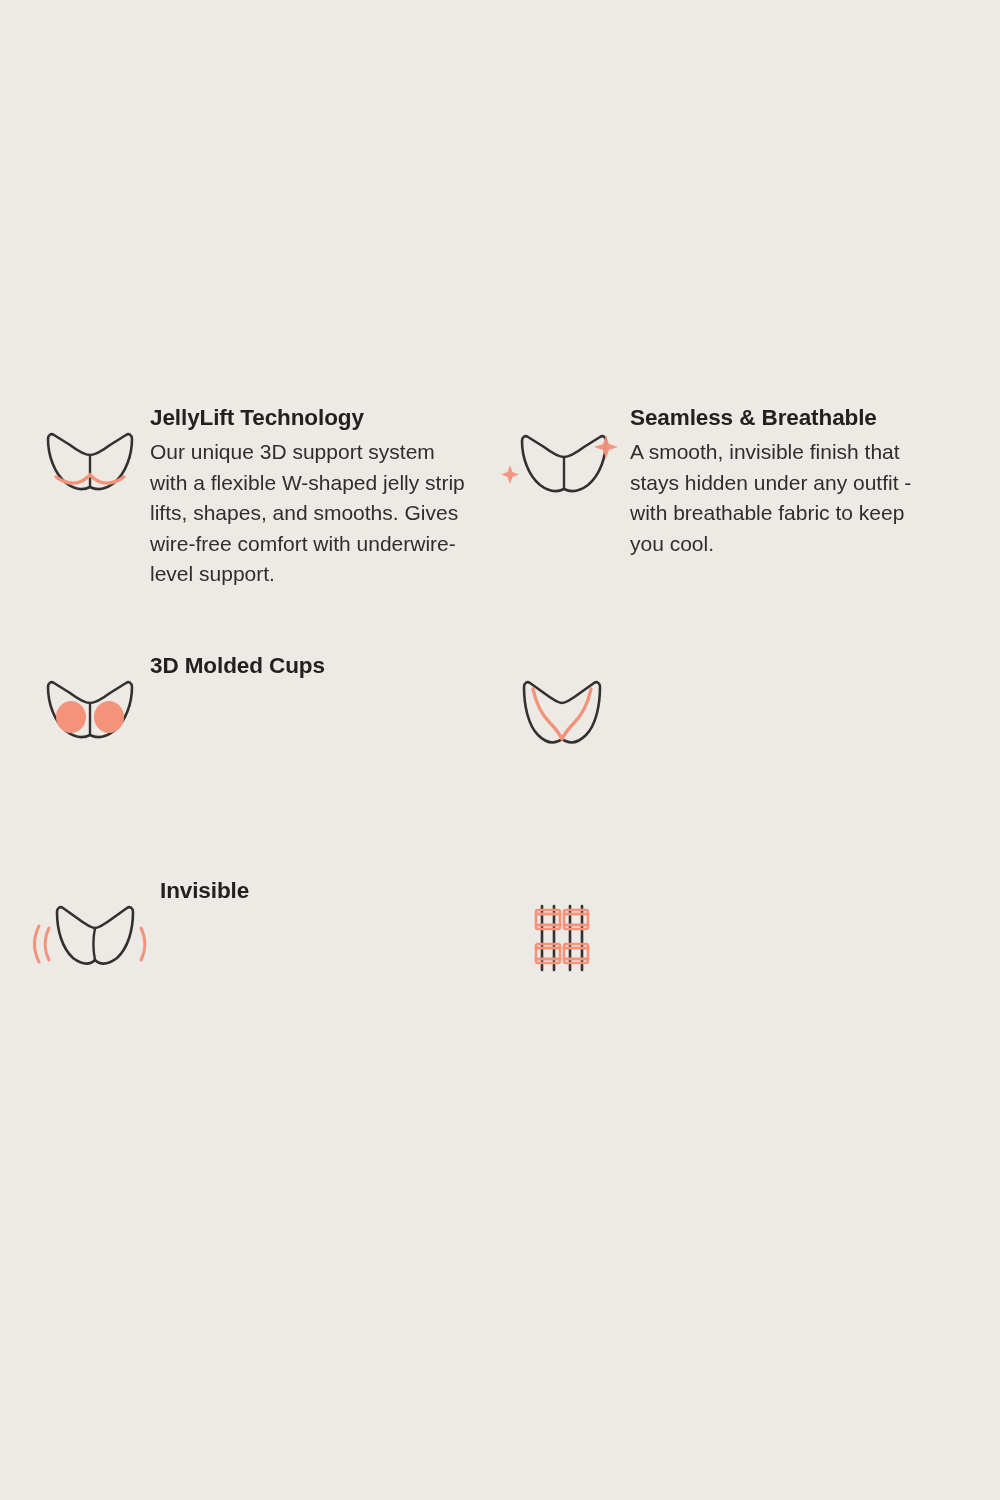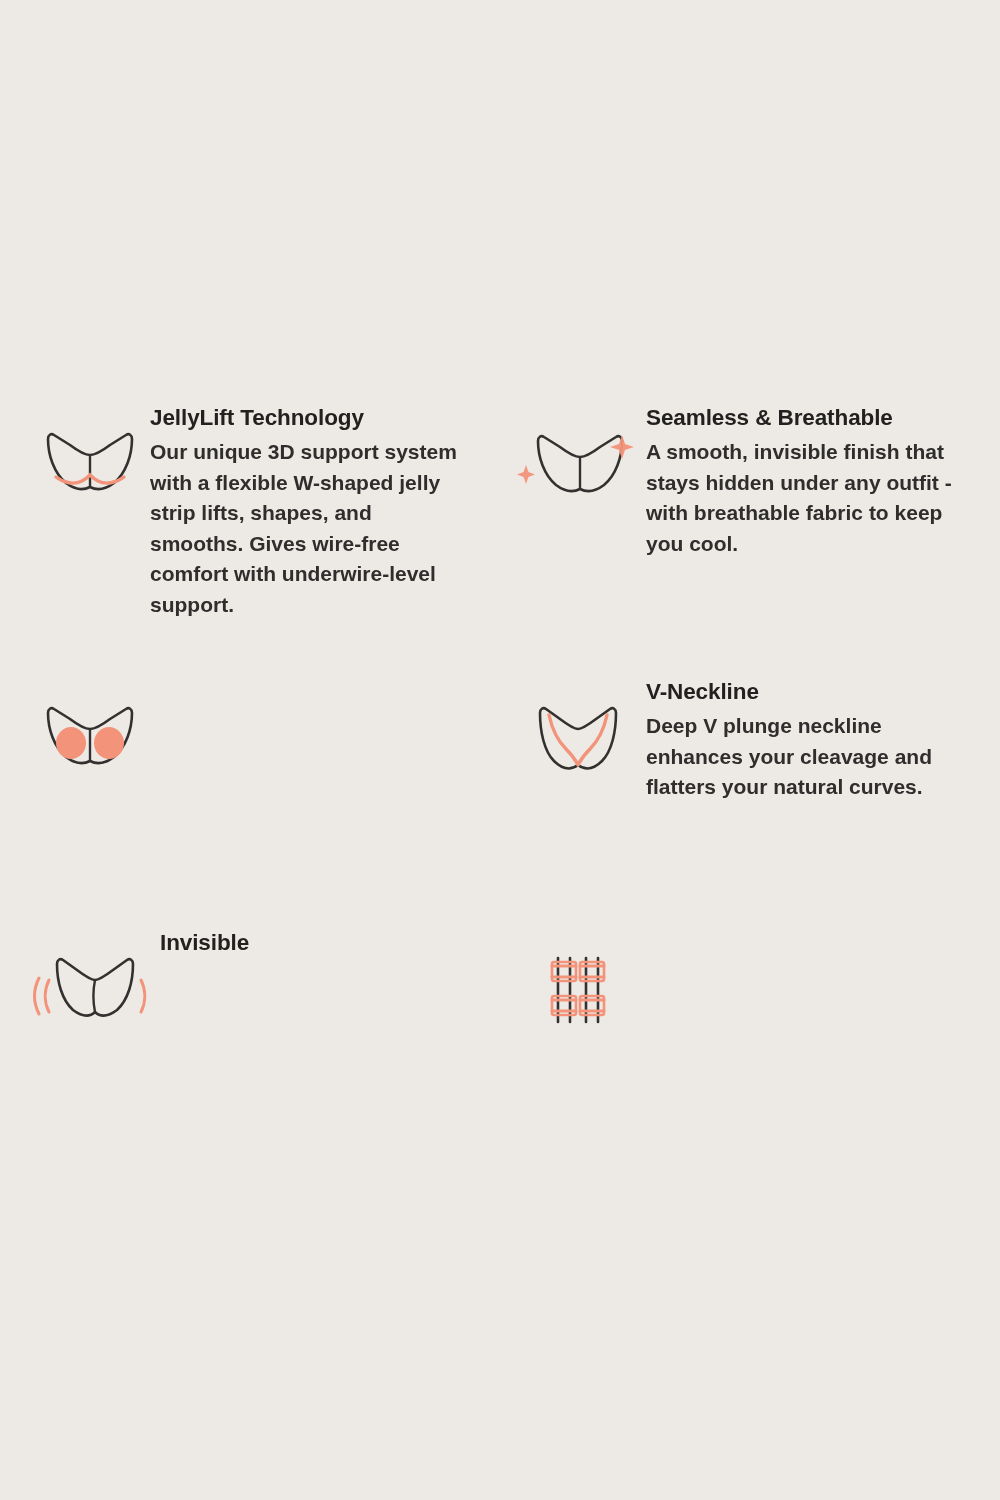--- a/index.html
+++ b/index.html
@@ -24,21 +24,20 @@
     position: absolute;
     left: 0;
     top: 395px;
     width: 1000px;
     display: grid;
     grid-template-columns: 450px 450px;
     column-gap: 10px;
     row-gap: 0px;
     padding: 0 30px;
     box-sizing: border-box;
-    gap: 26px;
   }
   .feature {
     display: flex;
     align-items: flex-start;
     box-sizing: border-box;
   }
   .feature.r1 { height: 248px; }
   .feature.r2 { height: 225px; }
   .feature.r3 { height: 200px; justify-content: space-between; }
 
@@ -68,21 +67,21 @@
     letter-spacing: -0.1px;
     line-height: 1.35;
     margin: 0 0 4px 0;
     color: #22211f;
   }
   .f-body {
     font-size: 21px;
     line-height: 1.45;
     margin: 0;
     color: #2f2e2c;
-    font-weight: 700;
+    font-weight: 400;
   }
   svg { display: block; }
 </style>
 </head>
 <body>
 
 <div class="sheet">
 
   <div class="grid">
 
@@ -118,33 +117,30 @@
     <div class="feature col1 r2">
       <div class="icon-wrap">
         <svg width="100" height="82" viewBox="0 0 100 82" aria-hidden="true">
           <path d="M8 14 C8 10 11 8 14 10 L30 20 C38 26 45 30 50 30 C55 30 62 26 70 20 L86 10 C89 8 92 10 92 14 C92 30 86 48 74 58 C66 64 58 66 50 62 C42 66 34 64 26 58 C14 48 8 30 8 14 Z" fill="none" stroke="#33312f" stroke-width="2.6" stroke-linejoin="round"></path>
           <path d="M50 30 L50 62" fill="none" stroke="#33312f" stroke-width="2.4"></path>
           <ellipse cx="31" cy="44" rx="15" ry="16" fill="#f3937a"></ellipse>
           <ellipse cx="69" cy="44" rx="15" ry="16" fill="#f3937a"></ellipse>
         </svg>
       </div>
       <div class="text-wrap">
+        <h3 class="f-title">3D Molded Cups</h3>
       </div>
     </div>
 
     <div class="feature col2 r2">
       <div class="icon-wrap">
         <svg width="120" height="86" viewBox="0 0 120 86" aria-hidden="true">
           <path d="M24 14 C24 10 27 8 30 10 L44 20 C52 26 58 30 62 30 C66 30 72 26 80 20 L94 10 C97 8 100 10 100 14 C100 32 96 52 86 62 C78 70 70 72 62 66 C54 72 46 70 38 62 C28 52 24 32 24 14 Z" fill="none" stroke="#33312f" stroke-width="2.6" stroke-linejoin="round"></path>
           <path d="M33 16 C36 30 42 42 50 50 C56 56 59 60 62 66 C65 60 68 56 74 50 C82 42 88 30 91 16" fill="none" stroke="#f3937a" stroke-width="3.4" stroke-linecap="round" stroke-linejoin="round"></path>
         </svg>
-      </div>
-      <div class="text-wrap">
-        <h3 class="f-title">V-Neckline</h3>
-        <p class="f-body">Deep V plunge neckline enhances your cleavage and flatters your natural curves.</p>
       </div>
     </div>
 
     <div class="feature col1 r3">
       <div class="icon-wrap">
         <svg width="118" height="82" viewBox="0 0 118 82" aria-hidden="true">
           <path d="M26 14 C26 10 29 8 32 10 L46 20 C54 26 60 30 64 30 C68 30 74 26 82 20 L96 10 C99 8 102 10 102 14 C102 32 97 50 86 60 C78 66 70 68 64 62 C58 68 50 66 42 60 C31 50 26 32 26 14 Z" fill="none" stroke="#33312f" stroke-width="2.6" stroke-linejoin="round"></path>
           <path d="M64 30 C62 40 62 52 64 62" fill="none" stroke="#33312f" stroke-width="2.4"></path>
           <path d="M18 30 C13 40 13 52 18 62" fill="none" stroke="#f3937a" stroke-width="3" stroke-linecap="round"></path>
           <path d="M8 28 C2 40 2 52 8 64" fill="none" stroke="#f3937a" stroke-width="3" stroke-linecap="round"></path>

